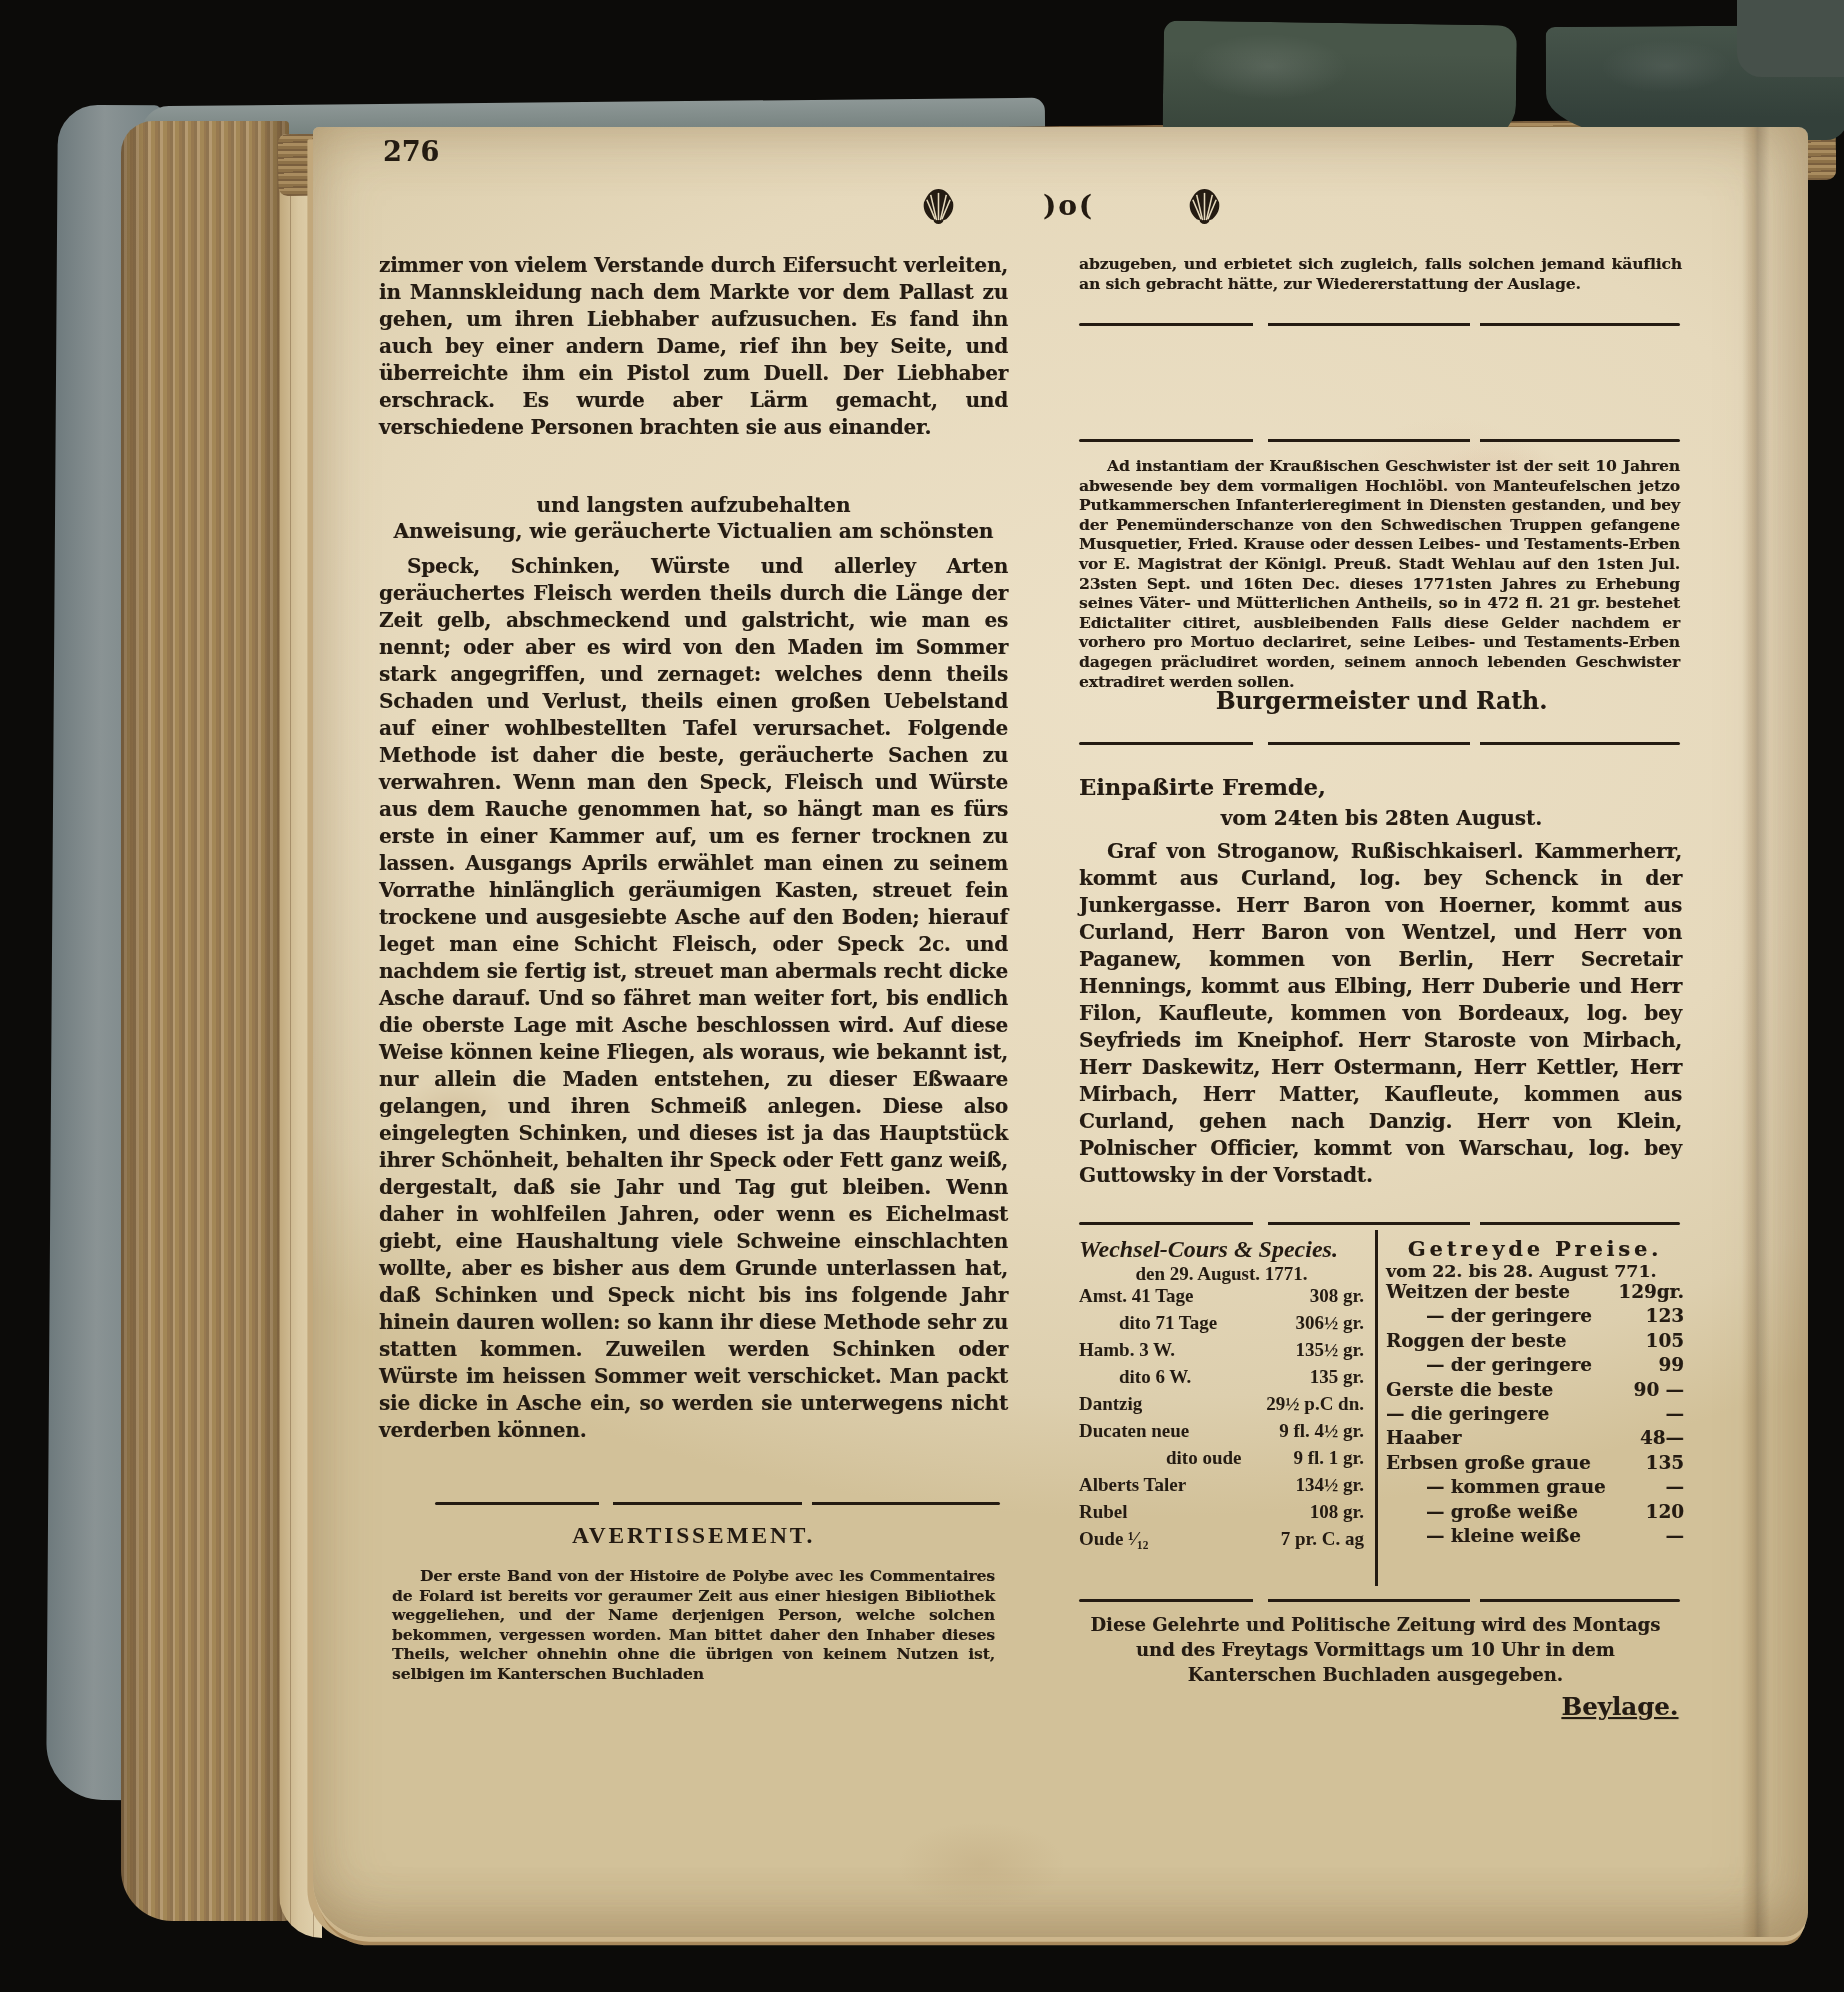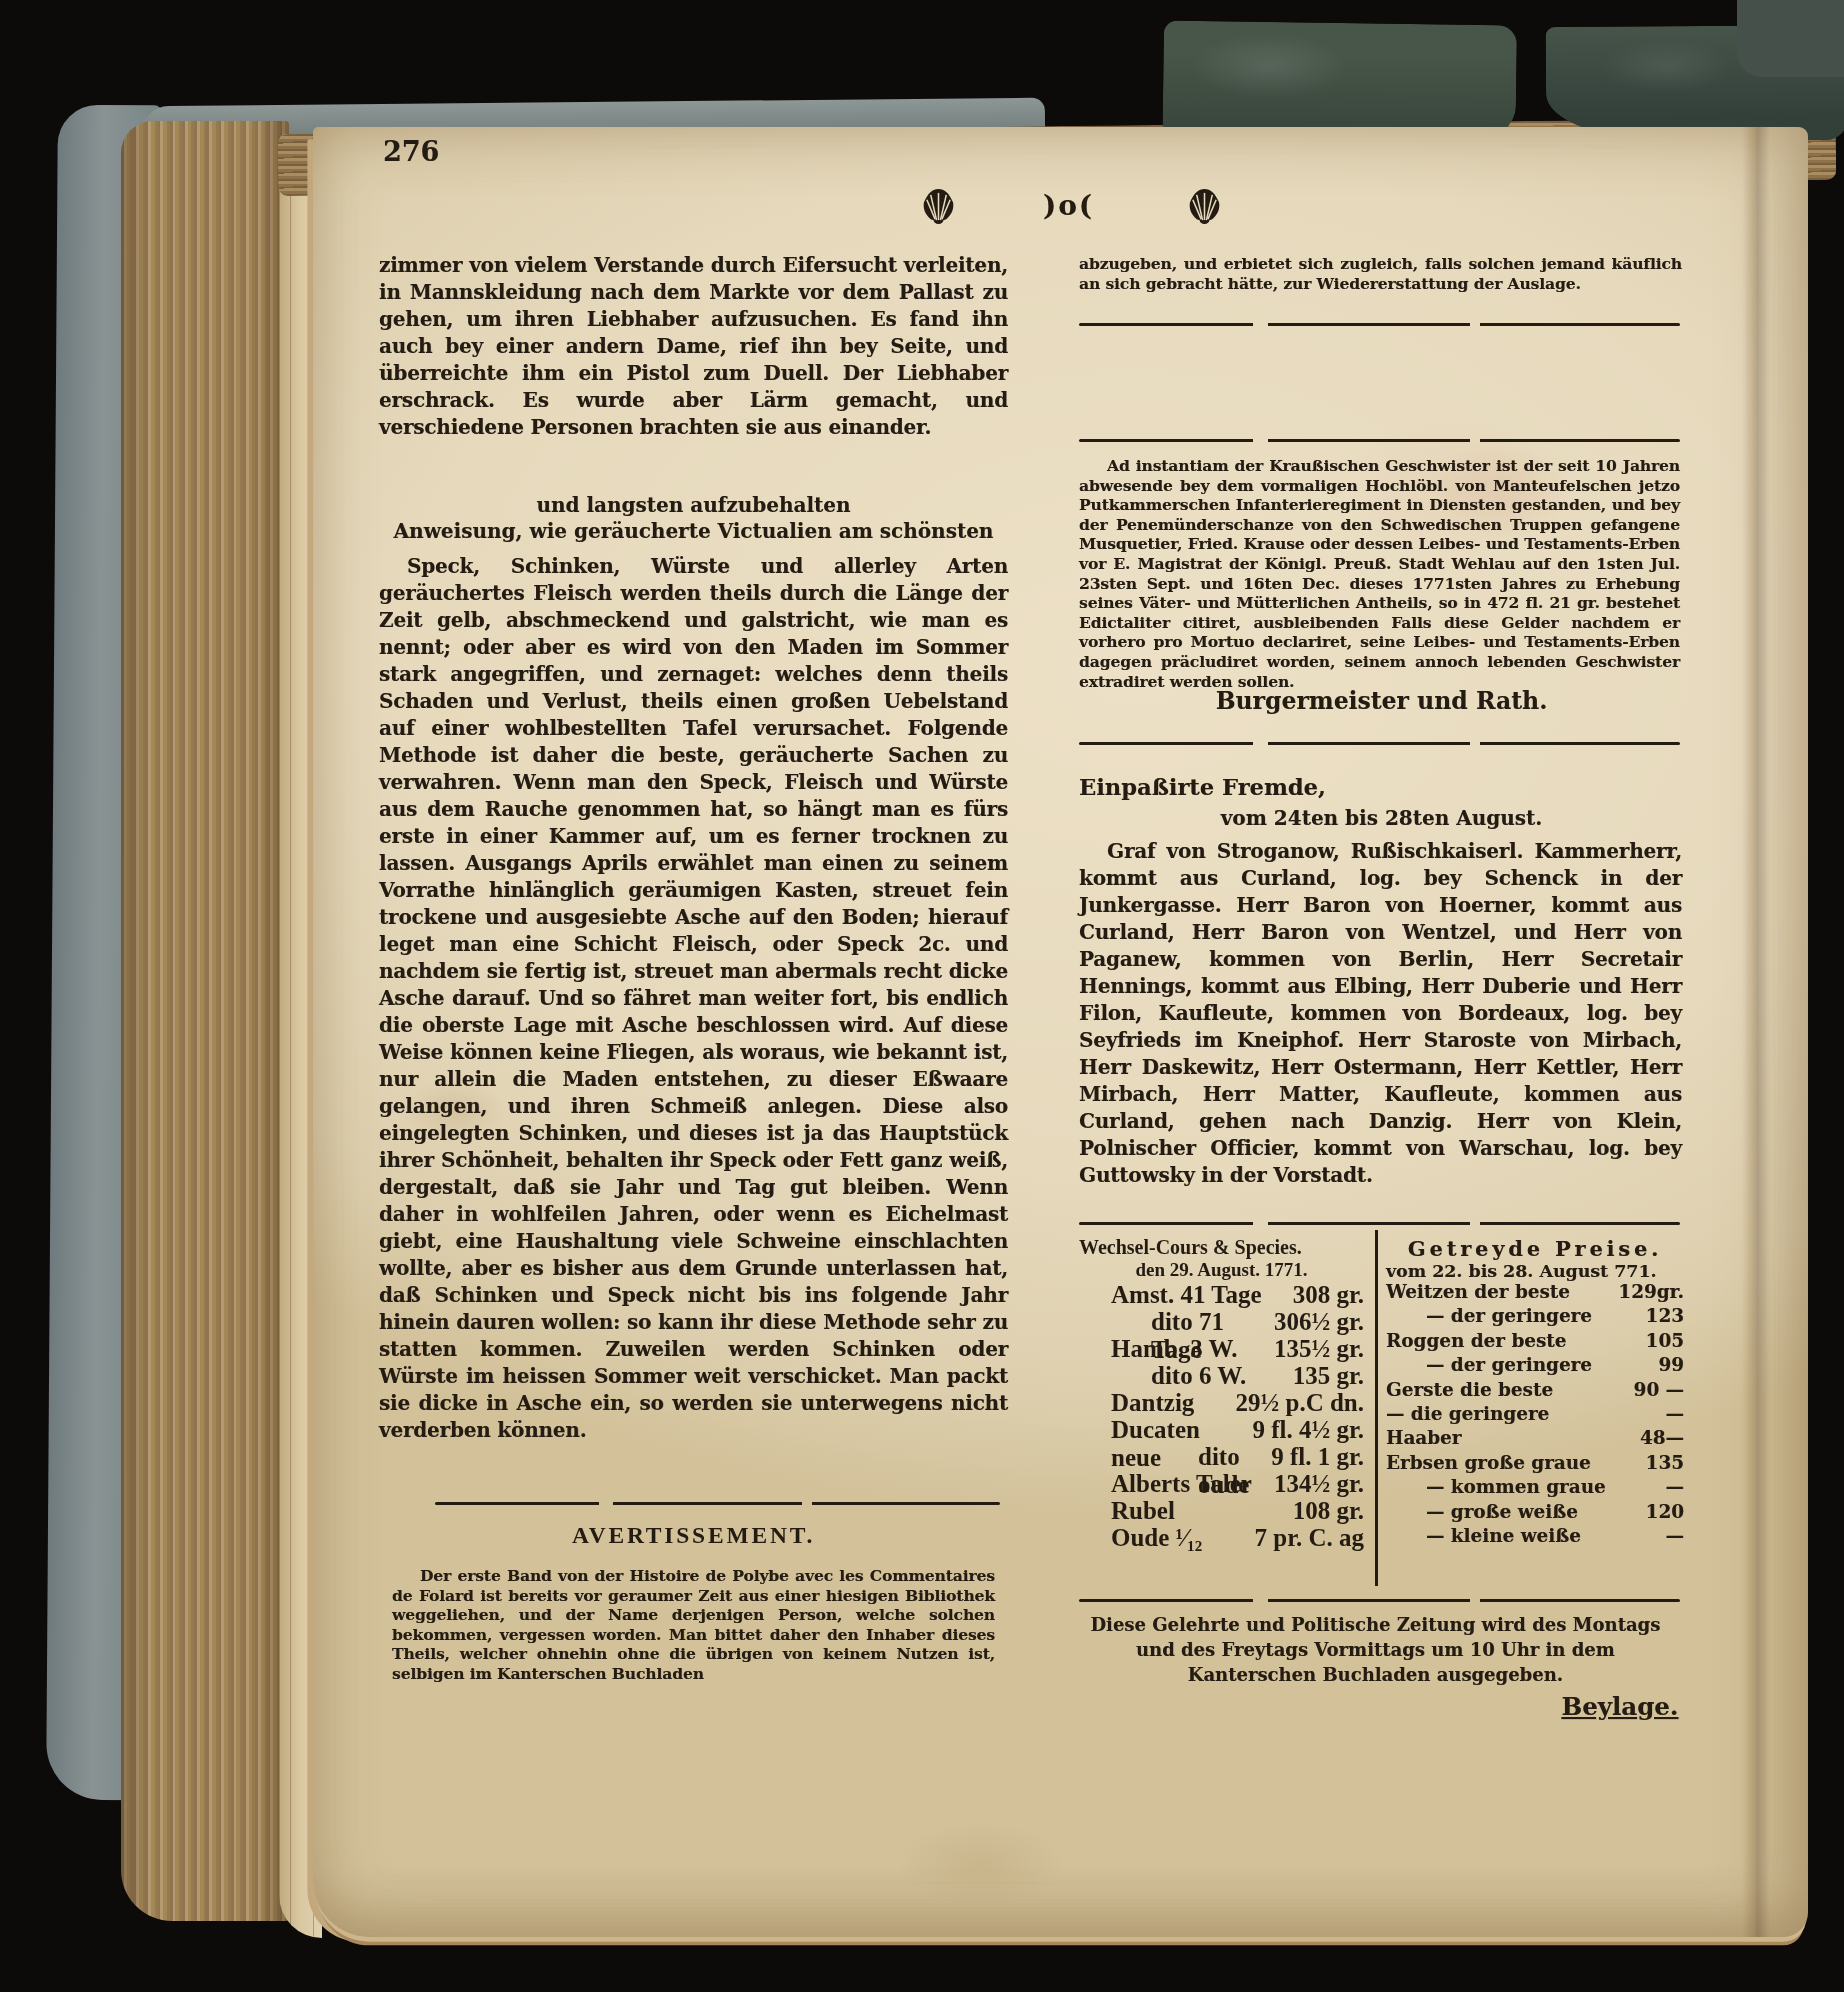--- a/index.html
+++ b/index.html
@@ -112,23 +112,23 @@
   .beylage{font-size:24.5px;text-align:right;width:100%;padding-right:5.6px;box-sizing:border-box;text-decoration:underline;}
   
   .hrule{
     height:2.8px;color:#241b12;
     background-image:linear-gradient(90deg,currentColor 0 29%,rgba(0,0,0,0) 29% 31.5%,currentColor 31.5% 65%,rgba(0,0,0,0) 65% 66.8%,currentColor 66.8% 100%);
     border-radius:1.9px;
   }
   .vrule{position:absolute;width:2.8px;background:#241b12;}
   
   .tbl-row{display:flex;justify-content:space-between;align-items:baseline;}
-  .wtitle{font-size:20px;}
+  .wtitle{font-size:24px;font-style:italic;}
   .wdate{font-size:19px;text-align:center;}
-  .wrow{font-size:25px;height:27px;margin-left:32px;}
+  .wrow{font-size:19px;height:27px;}
   .grow{font-size:18.4px;height:24.4px;}
   .gtitle{font-size:21px;letter-spacing:3.8px;text-align:center;}
   .gdate{font-size:17.4px;}
   .ind1{padding-left:40px;}
   .ind2{padding-left:87px;}
   .val{white-space:nowrap;}
 </style>
 </head>
 <body>
 

